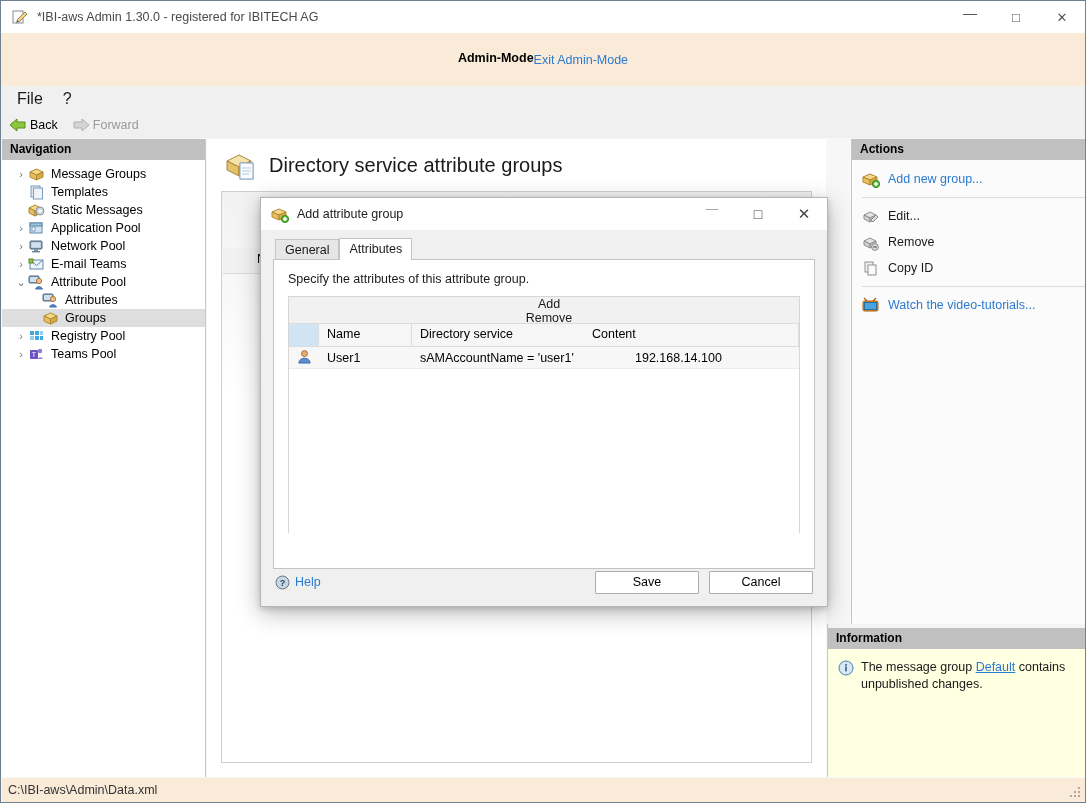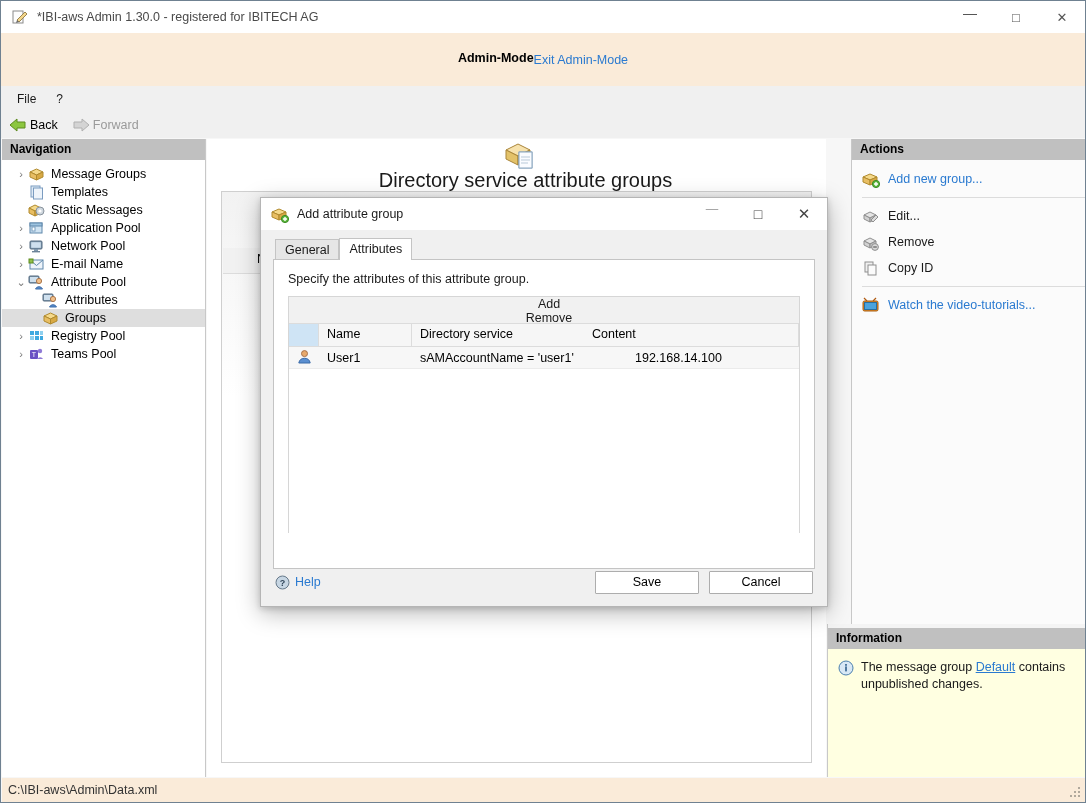--- a/index.html
+++ b/index.html
@@ -56,21 +56,21 @@
   .adminbar .t1 { font-size: 12.5px; font-weight: bold; color: #000; margin-bottom: 3px; }
   .adminbar .t2 { font-size: 12.5px; color: #2a7ad0; cursor: pointer; }
 
   
   .menubar {
     position: absolute; left: 0; top: 85px; width: 1084px; height: 26px;
     background: #f0f0f0;
     display: flex; align-items: center;
   }
   .menubar .mi {
-    padding: 3px 10px; font-size: 12px; color: #1a1a1a;
+    padding: 3px 10px; font-size: 16px; color: #1a1a1a;
   }
   .menubar .mi:first-child { margin-left: 6px; }
 
   
   .navbar {
     position: absolute; left: 0; top: 111px; width: 1084px; height: 26px;
     background: #f0f0f0;
     display: flex; align-items: center;
   }
   .navbtn { display: flex; align-items: center; margin-left: 8px; }
@@ -105,21 +105,21 @@
   .tlabel { color: #000; }
   .tnode.lvl2 { padding-left: 40px; }
 
   
   .pane-content {
     position: absolute; left: 206px; top: 138px; width: 619px; height: 638px;
     background: #ffffff;
   }
   .content-header {
     display: flex; align-items: center;
-    height: 52px; padding-left: 18px; flex-direction: column;
+    height: 52px; padding-left: 18px;
   }
   .content-header .hico { width: 32px; height: 30px; position: relative; margin-right: 12px; }
   .content-header .htitle { font-size: 20px; color: #1a1a1a; }
   .content-box {
     position: absolute; left: 14px; top: 52px; right: 14px; bottom: 14px;
     border: 1px solid #cfcfcf;
     background: linear-gradient(180deg,#f2f2f2 0%, #ffffff 36%);
   }
   .bg-table-head {
     position: absolute; left: 1px; top: 56px; width: 80px; height: 26px;
@@ -379,21 +379,21 @@
 
       <div class="tnode">
         <span class="chev">›</span>
         <span class="tico">
           <svg width="17" height="16" viewBox="0 0 17 16">
               <rect x="2" y="4" width="13" height="9" fill="#eef4fa" stroke="#5f87ab"></rect>
               <path d="M2 4 L8.5 9.5 L15 4" fill="none" stroke="#5f87ab"></path>
               <rect x="1" y="3" width="4" height="4" fill="#8fbf4a" stroke="#5d8b1e"></rect>
             </svg>
         </span>
-        <span class="tlabel">E-mail Name</span>
+        <span class="tlabel">E-mail Teams</span>
       </div>
 
       <div class="tnode">
         <span class="chev">⌄</span>
         <span class="tico">
           <svg width="17" height="16" viewBox="0 0 17 16">
               <rect x="1" y="2" width="10" height="7" rx="1" fill="#7f98ad" stroke="#556b80"></rect>
               <rect x="2" y="3" width="8" height="5" fill="#cfe0ee"></rect>
               <circle cx="11" cy="7" r="2.6" fill="#f2c08a" stroke="#a8754a"></circle>
               <path d="M7.5 15 a3.8 3.8 0 0 1 7 0 Z" fill="#5b8fd0" stroke="#3a6aa8"></path>

